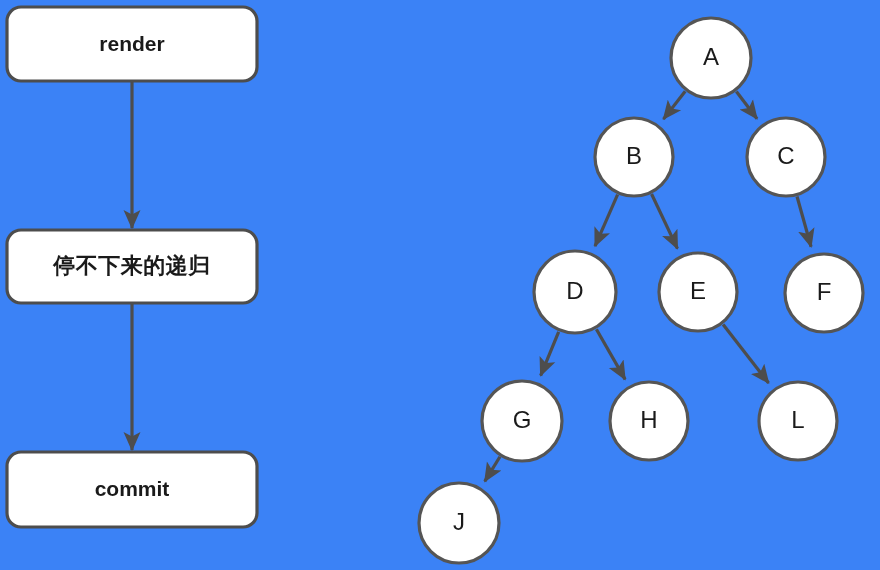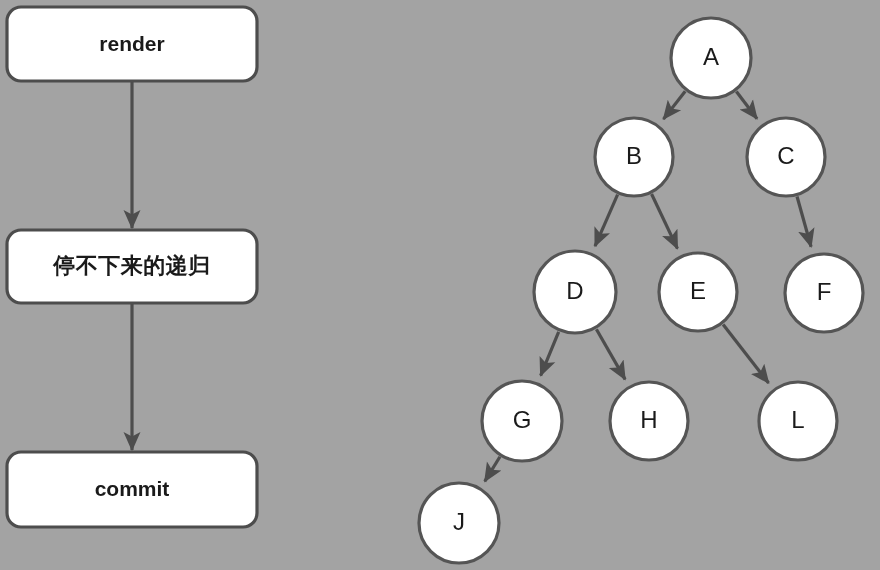--- a/index.html
+++ b/index.html
@@ -7,21 +7,21 @@
     padding: 0;
     background: #ffffff;
   }
   body {
     font-family: "Liberation Sans", "DejaVu Sans", sans-serif;
   }
   #canvas {
     position: relative;
     width: 880px;
     height: 570px;
-    background: #a3a3a3;
+    background: #3b82f6;
     overflow: hidden;
   }
   #diagram-svg {
     position: absolute;
     left: 0;
     top: 0;
     width: 880px;
     height: 570px;
     display: block;
   }

